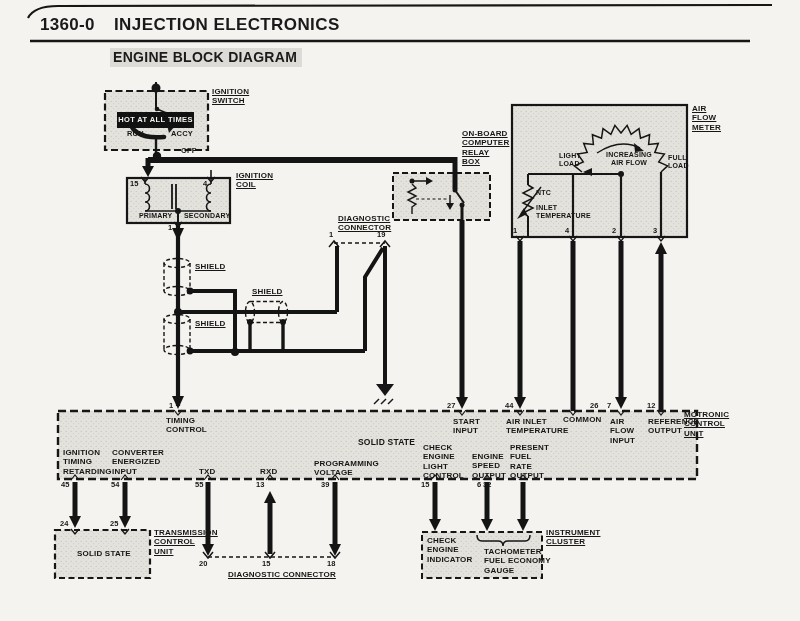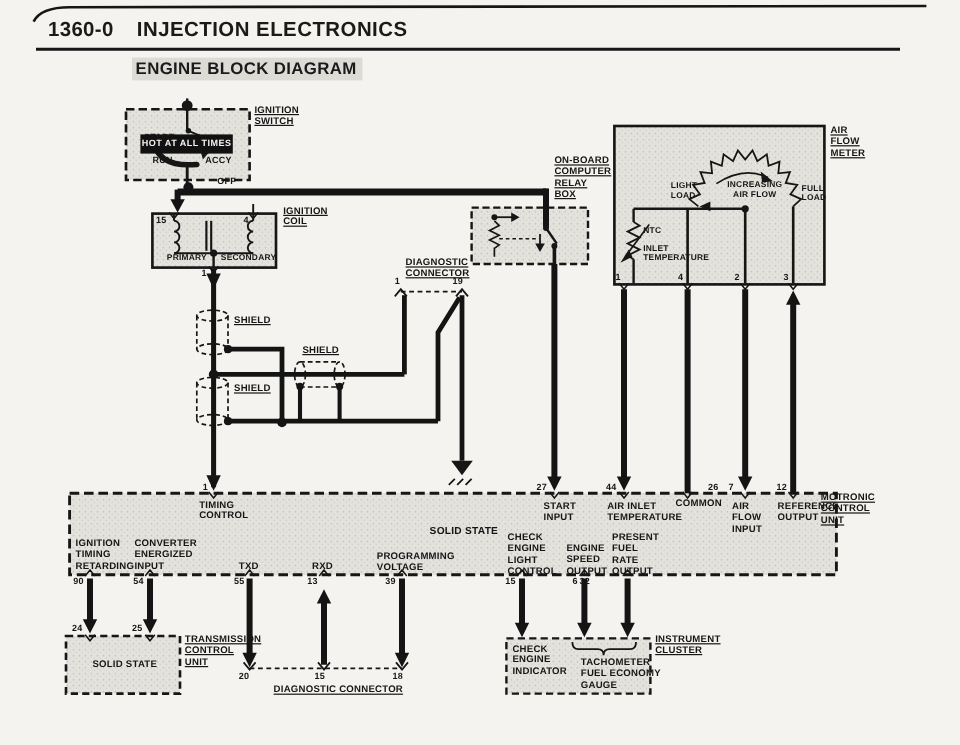--- a/index.html
+++ b/index.html
@@ -287,21 +287,21 @@
 <div class="lbl ml" style="left:610px;top:417px;">AIR
 FLOW
 INPUT</div>
 <div class="lbl num" style="left:647px;top:402px;">12</div>
 <div class="lbl ml" style="left:648px;top:417px;">REFERENCE
 OUTPUT</div>
 
 <div class="lbl ml" style="left:63px;top:448px;">IGNITION
 TIMING
 RETARDING</div>
-<div class="lbl num" style="left:61px;top:481px;">90</div>
+<div class="lbl num" style="left:61px;top:481px;">45</div>
 <div class="lbl ml" style="left:112px;top:448px;">CONVERTER
 ENERGIZED
 INPUT</div>
 <div class="lbl num" style="left:111px;top:481px;">54</div>
 <div class="lbl" style="left:199px;top:467px;">TXD</div>
 <div class="lbl num" style="left:195px;top:481px;">55</div>
 <div class="lbl" style="left:260px;top:467px;">RXD</div>
 <div class="lbl num" style="left:256px;top:481px;">13</div>
 <div class="lbl ml" style="left:314px;top:459px;">PROGRAMMING
 VOLTAGE</div>

